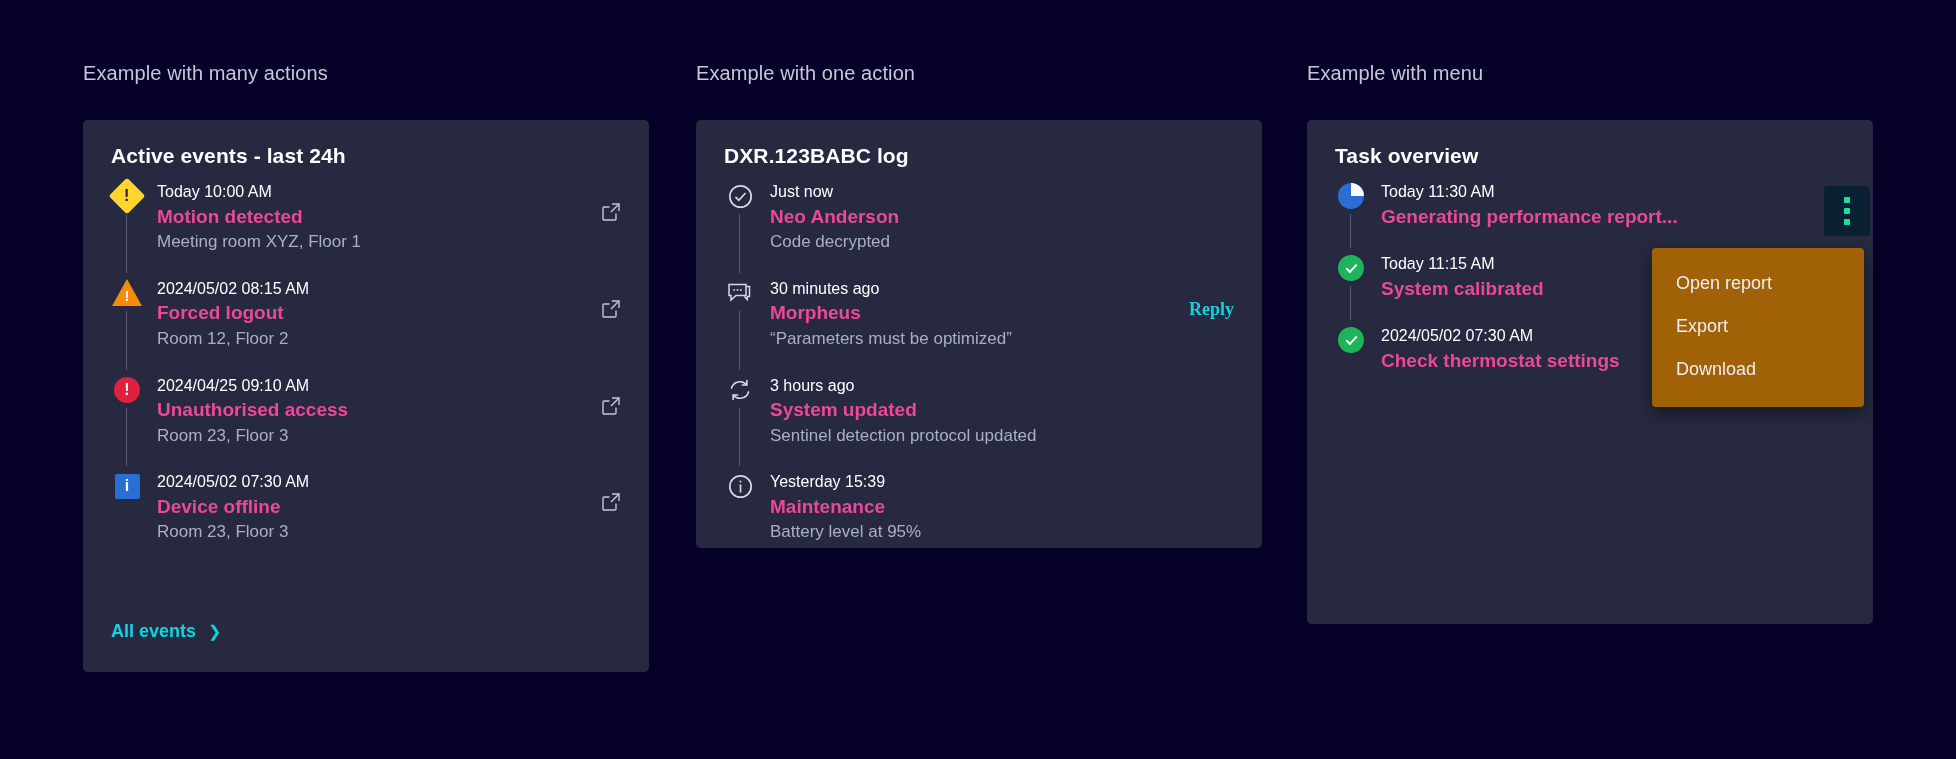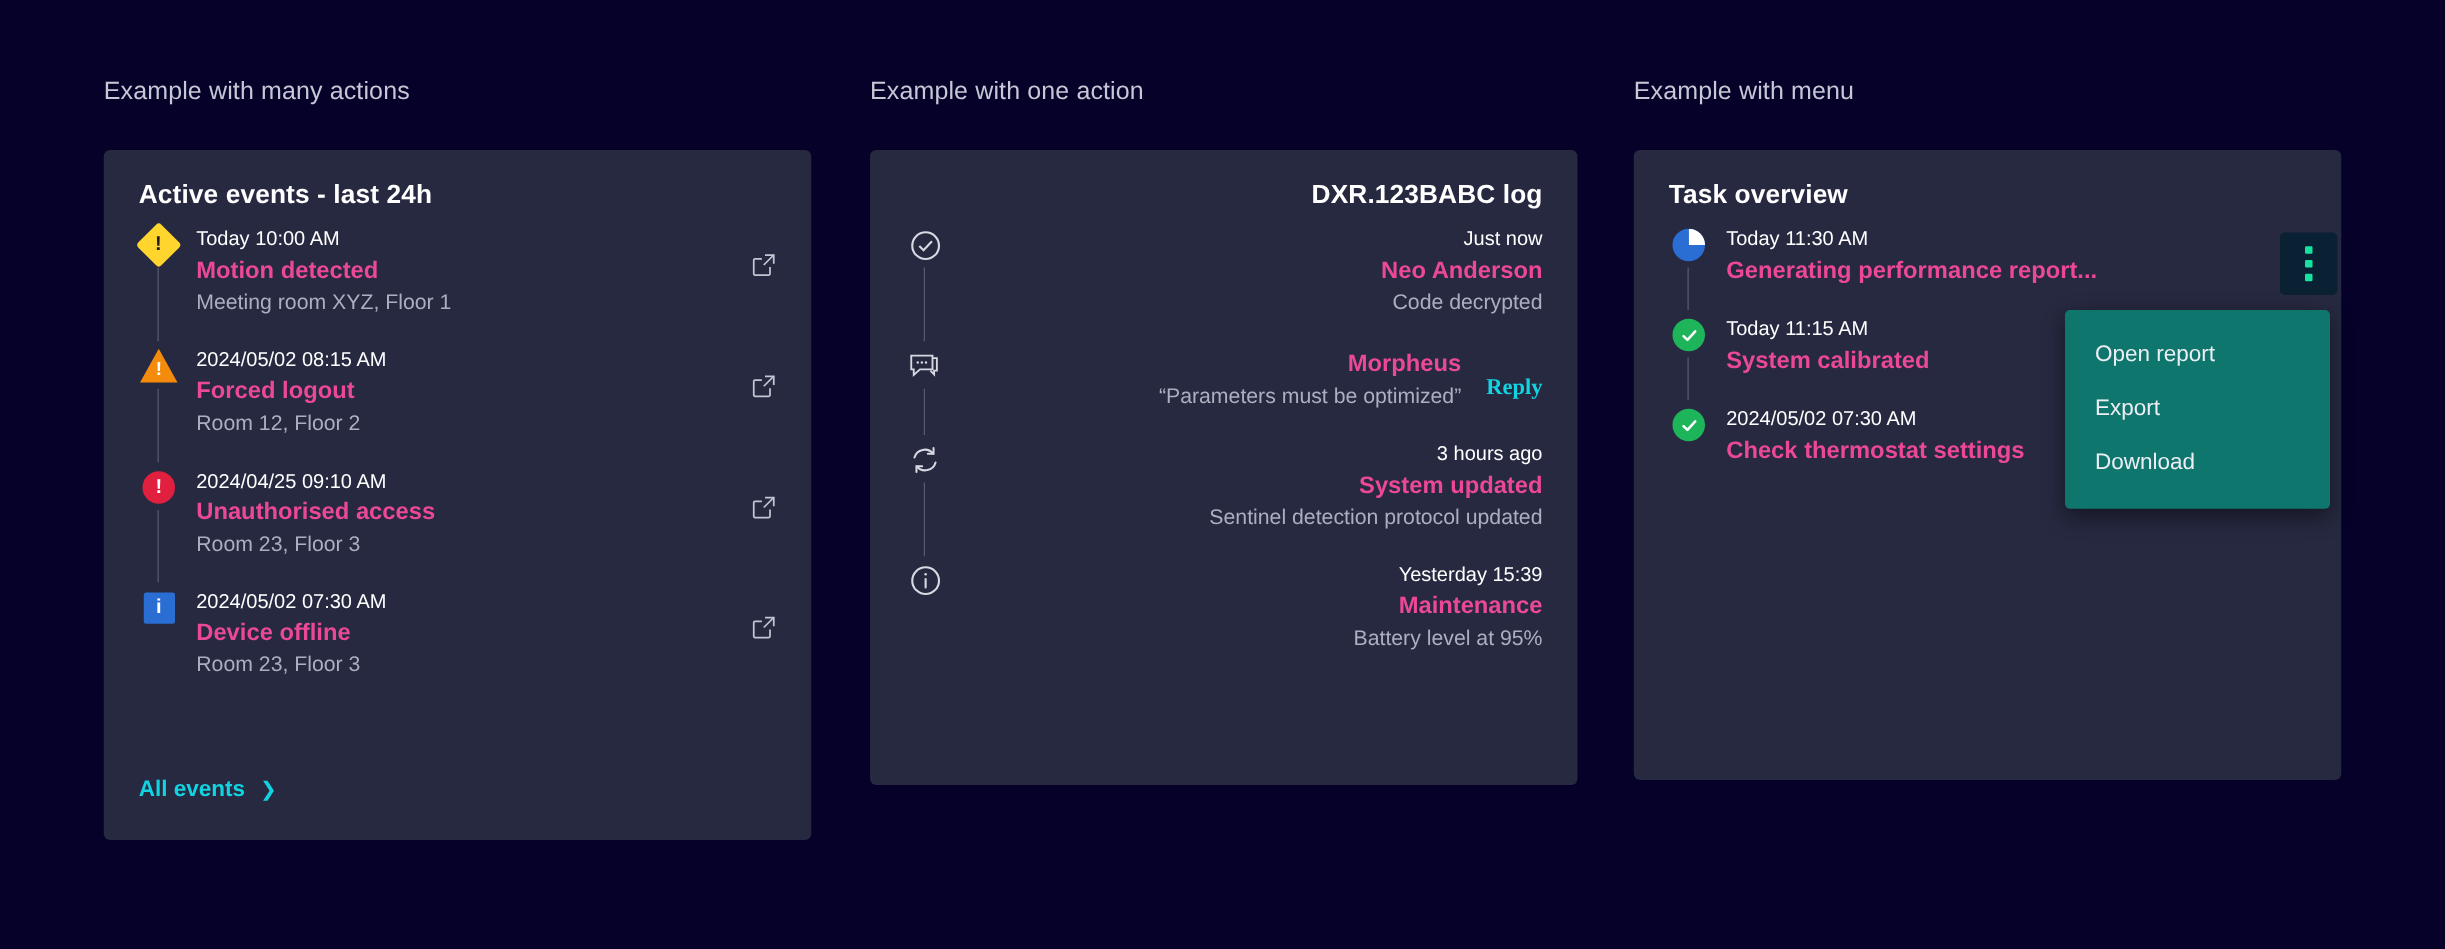--- a/index.html
+++ b/index.html
@@ -43,21 +43,21 @@
   .card {
     position: absolute;
     top: 120px;
     left: 0;
     width: 566px;
     background: #262940;
     border-radius: 5px;
     padding: 24px 28px 0 28px;
   }
   .card-1 { height: 552px; }
-  .card-2 { height: 508px; text-align: right; }
+  .card-2 { height: 428px; }
   .card-3 { height: 504px; }
 
   .card-title {
     font-size: 21px;
     font-weight: 700;
     color: #ffffff;
     letter-spacing: 0.1px;
     margin-bottom: 12px;
     white-space: nowrap;
   }
@@ -257,21 +257,21 @@
     width: 6px; height: 6px;
     border-radius: 1px;
     background: #16e3a0;
   }
 
   .menu-panel {
     position: absolute;
     top: 128px;
     right: 9px;
     width: 212px;
-    background: #0f766e;
+    background: #a16207;
     border-radius: 4px;
     box-shadow: 0 6px 18px rgba(0,0,0,0.45);
     padding: 14px 0 16px 0;
     z-index: 5;
   }
   .menu-item {
     padding: 11px 24px;
     font-size: 18px;
     color: #eceef4;
     white-space: nowrap;
@@ -420,20 +420,21 @@
           <div class="tl-icon">
             <svg width="26" height="24" viewBox="0 0 26 24" fill="none" stroke="#d6d9e2" stroke-width="1.5">
               <path d="M2 3.5h17v11H9l-5 4.5v-4.5H2z"></path>
               <circle cx="7.2" cy="9" r="0.95" fill="#d6d9e2" stroke="none"></circle>
               <circle cx="10.5" cy="9" r="0.95" fill="#d6d9e2" stroke="none"></circle>
               <circle cx="13.8" cy="9" r="0.95" fill="#d6d9e2" stroke="none"></circle>
               <path d="M19 5.5h3.5v10h-2.2v3l-3-3"></path>
             </svg>
           </div>
           <div class="tl-body">
+            <div class="tl-time">30 minutes ago</div>
             <div class="tl-title">Morpheus</div>
             <div class="tl-desc">“Parameters must be optimized”</div>
           </div>
           <div class="tl-action">
             <span class="link-cyan">Reply</span>
           </div>
         </div>
 
         <div class="tl-item">
           <div class="connector"></div>

